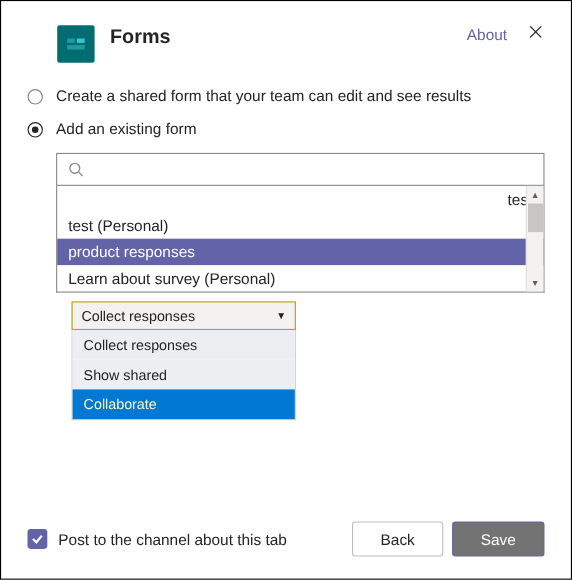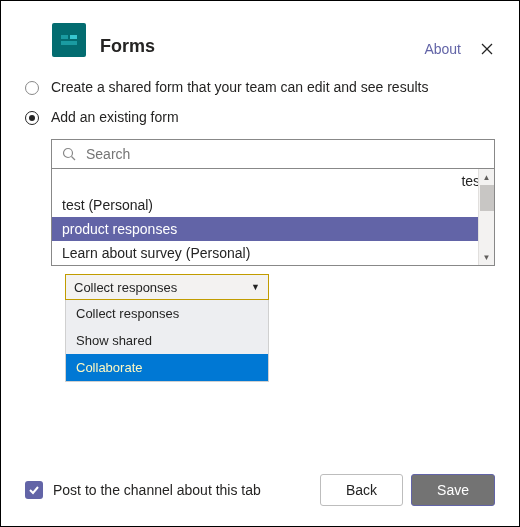--- a/index.html
+++ b/index.html
@@ -12,21 +12,21 @@
   }
   .dialog {
     width: 520px;
     height: 527px;
     border: 1px solid #000;
     padding: 22px 24px 20px 24px;
     position: relative;
   }
   .header {
     display: flex;
-    align-items: flex-end;
+    align-items: flex-start;
     margin-bottom: 22px;
     padding-left: 27px;
   }
   .app-icon {
     width: 34px;
     height: 34px;
     background: #036c70;
     border-radius: 2px;
     display: flex;
     align-items: center;
@@ -264,21 +264,20 @@
     <div class="radio selected"></div>
     <div class="radio-label">Add an existing form</div>
   </div>
 
   <div class="search-wrap">
     <div class="search-box">
       <svg class="search-icon" width="14" height="14" viewBox="0 0 14 14">
         <circle cx="6" cy="6" r="4.5" fill="none" stroke="#888" stroke-width="1.2"></circle>
         <line x1="9.5" y1="9.5" x2="13" y2="13" stroke="#888" stroke-width="1.2"></line>
       </svg>
-      <input class="search-input" type="text" placeholder="Search" style="">
     </div>
     <div class="dropdown-list">
       <div class="dropdown-item first">test</div>
       <div class="dropdown-item">test (Personal)</div>
       <div class="dropdown-item selected">product responses</div>
       <div class="dropdown-item">Learn about survey (Personal)</div>
       <div class="scrollbar-track">
         <div class="scroll-up">▲</div>
         <div class="scroll-thumb"></div>
         <div class="scroll-down" style="position:absolute;bottom:0;width:100%;">▼</div>

